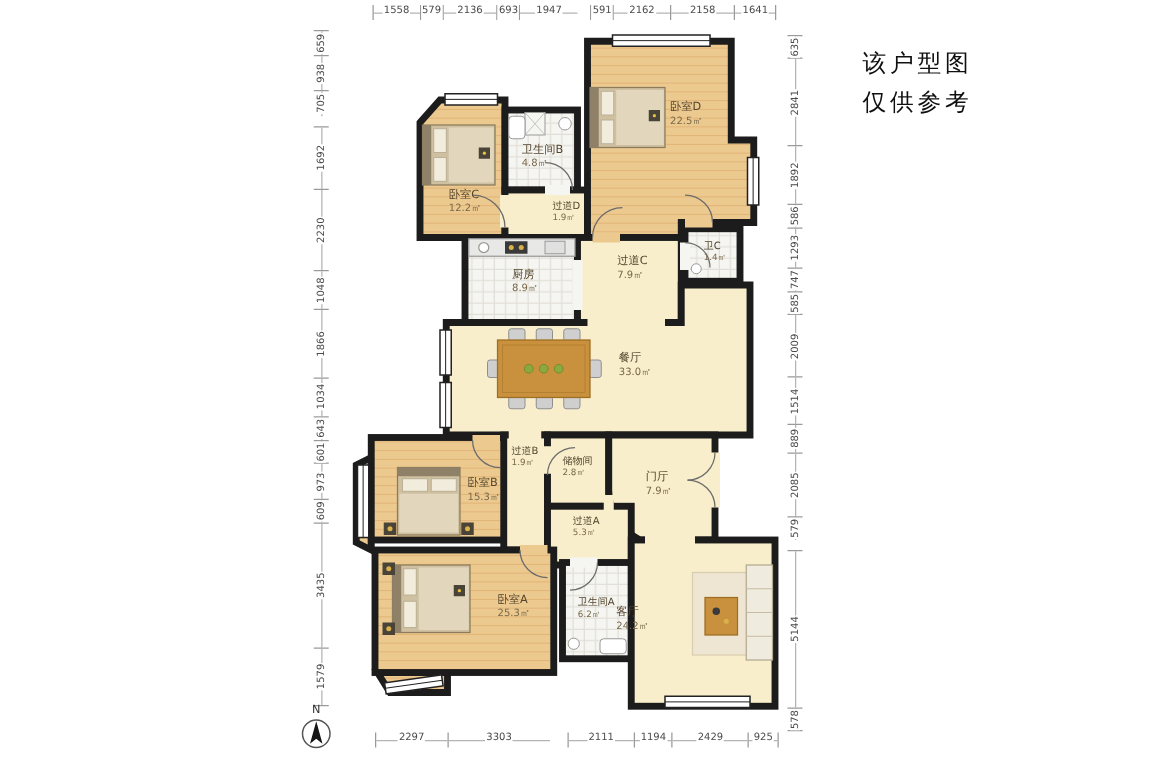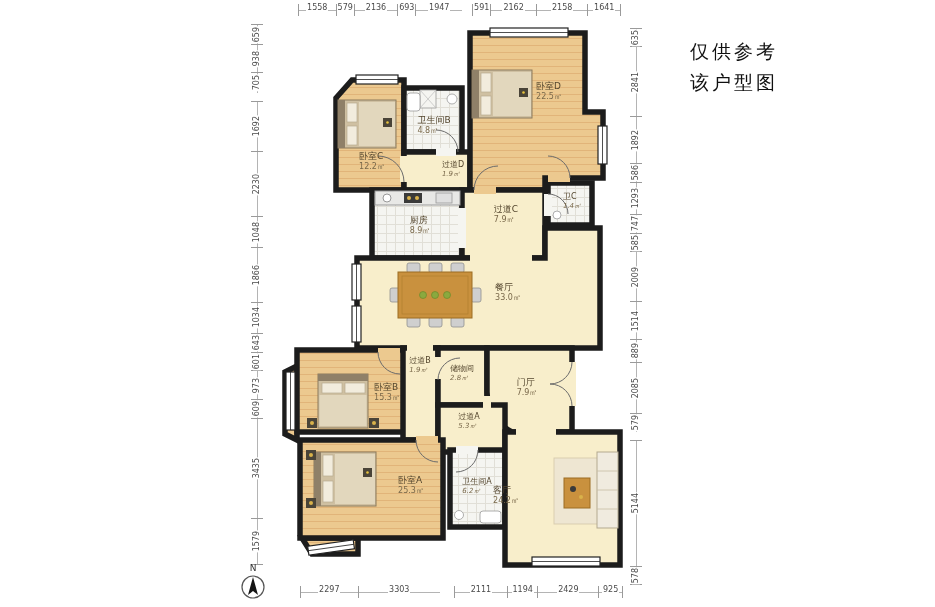--- a/index.html
+++ b/index.html
@@ -17,21 +17,21 @@
   .vseg{position:relative;display:flex;align-items:center;justify-content:center;border-top:1px solid #9a9a9a;}
   .vseg::before{content:"";position:absolute;top:0;bottom:0;left:50%;width:1px;background:#b4b4b4;}
   .vseg>span{position:relative;z-index:1;background:#fff;padding:1px 0;font-size:8px;color:#4a4a4a;line-height:1;
              writing-mode:vertical-rl;transform:rotate(180deg);}
 
   
   .room-label{position:absolute;transform:translate(-50%,-50%);text-align:left;white-space:nowrap;z-index:3;}
   .room-label .nm{display:block;font-size:9px;color:#54462e;line-height:1.1;}
   .room-label .ar{display:block;font-size:8px;color:#79684a;line-height:1.1;margin-top:1px;}
   .room-label.small .nm{font-size:8px;}
-  .room-label.small .ar{font-size:7px;font-style:italic;}
+  .room-label.small .ar{font-size:7px;}
 
   
   .note{position:absolute;left:690px;top:36px;font-family:"DejaVu Serif","Liberation Serif",serif;
         font-size:19px;color:#101010;letter-spacing:3px;line-height:1.65;}
   .north-label{position:absolute;left:243px;top:563px;width:20px;text-align:center;
                font-size:9px;color:#333;z-index:3;}
 </style>
 </head>
 <body>
 
@@ -298,22 +298,22 @@
   <div class="room-label small" style="left:477px;top:487px">
     <span class="nm">卫生间A</span>
     <span class="ar">6.2㎡</span>
   </div>
   <div class="room-label" style="left:506px;top:496px">
     <span class="nm">客厅</span>
     <span class="ar">24.2㎡</span>
   </div>
 
   <div class="note">
+    <div>该户型图</div>
     <div>仅供参考</div>
-    <div>该户型图</div>
   </div>
   <div class="north-label">N</div>
 
   <div class="dim-strip-h" style="left:298px;top:4px;width:322px">
     <div class="hseg" style="flex:1558">
         <span>1558</span>
       </div>
     <div class="hseg" style="flex:579">
         <span>579</span>
       </div>

